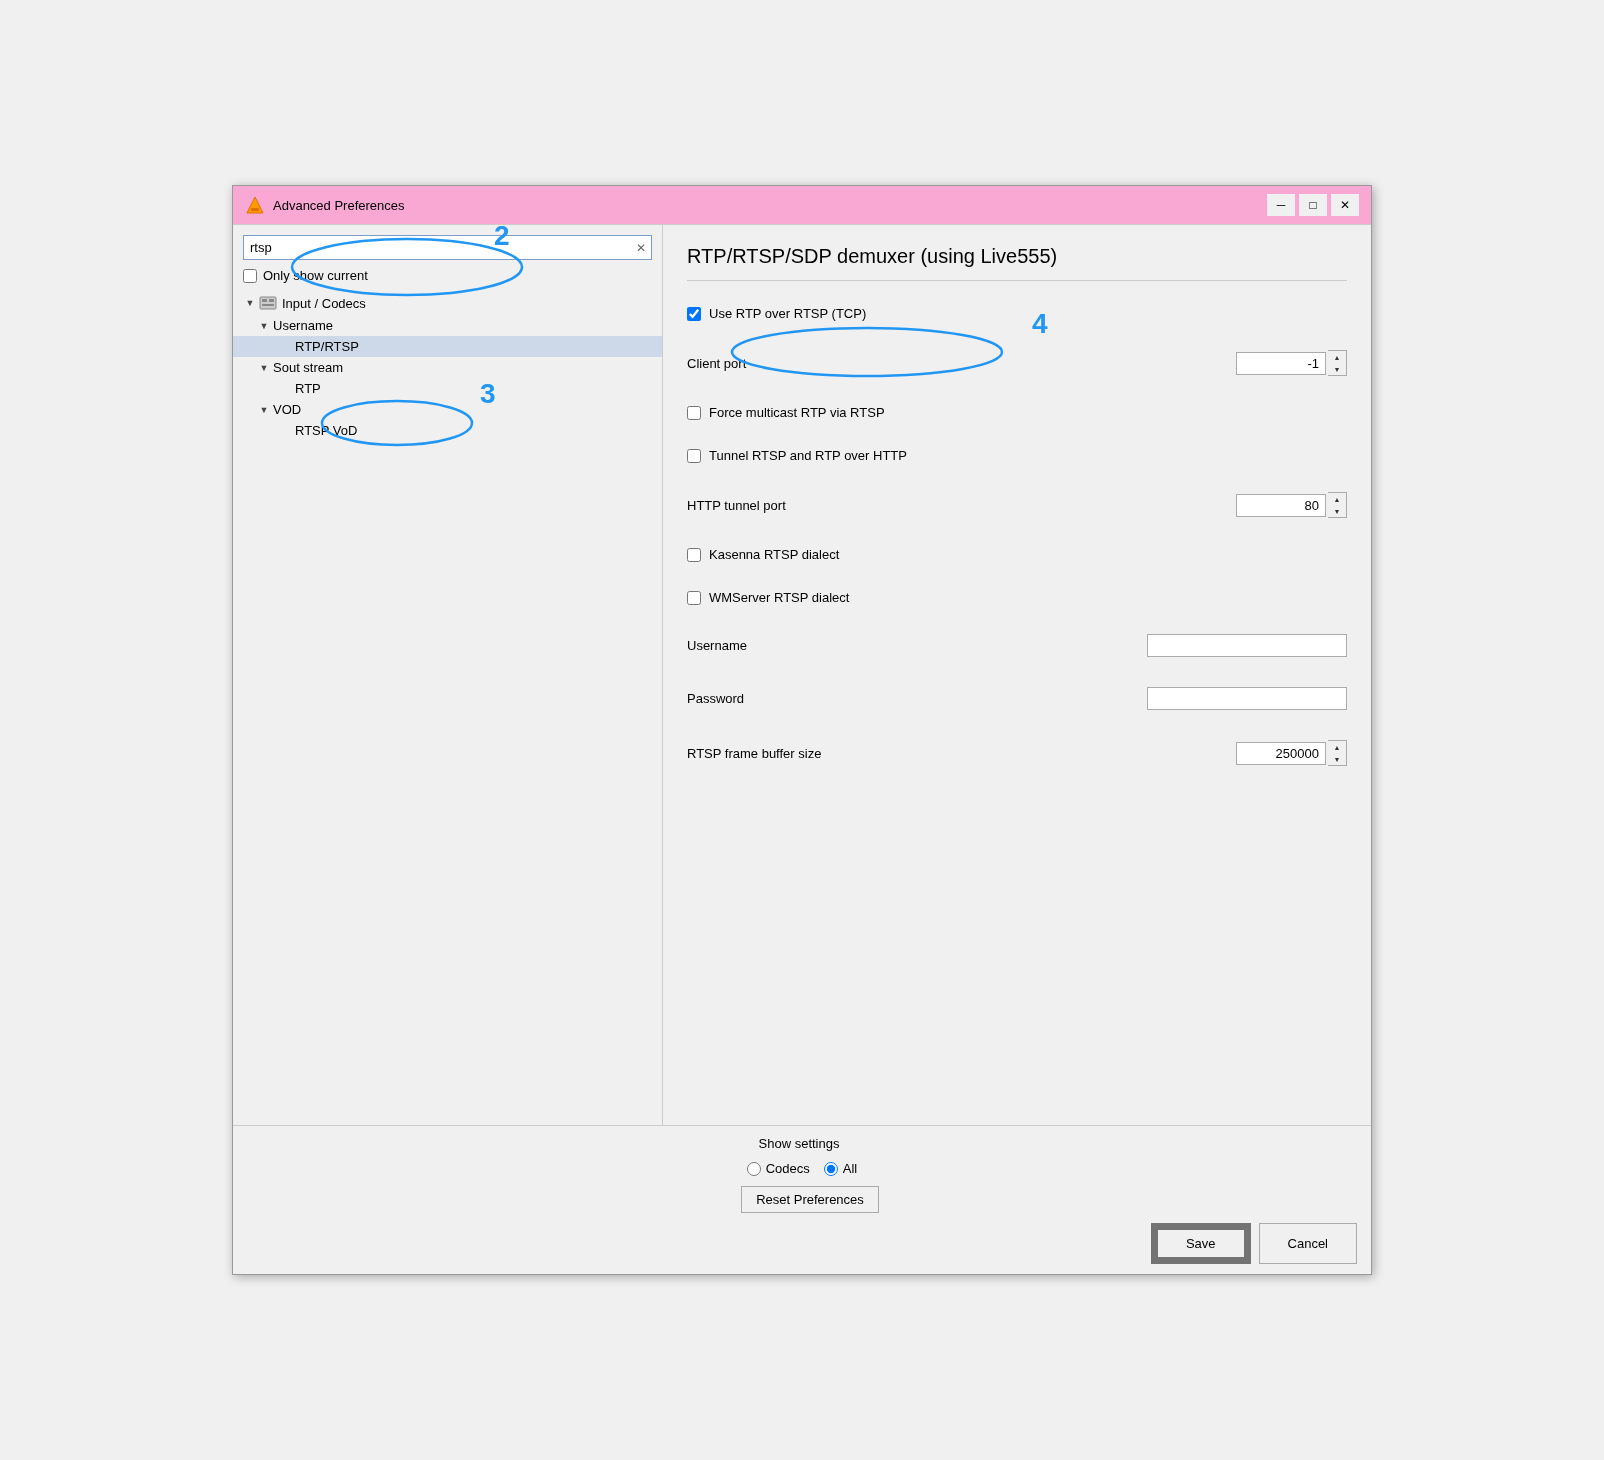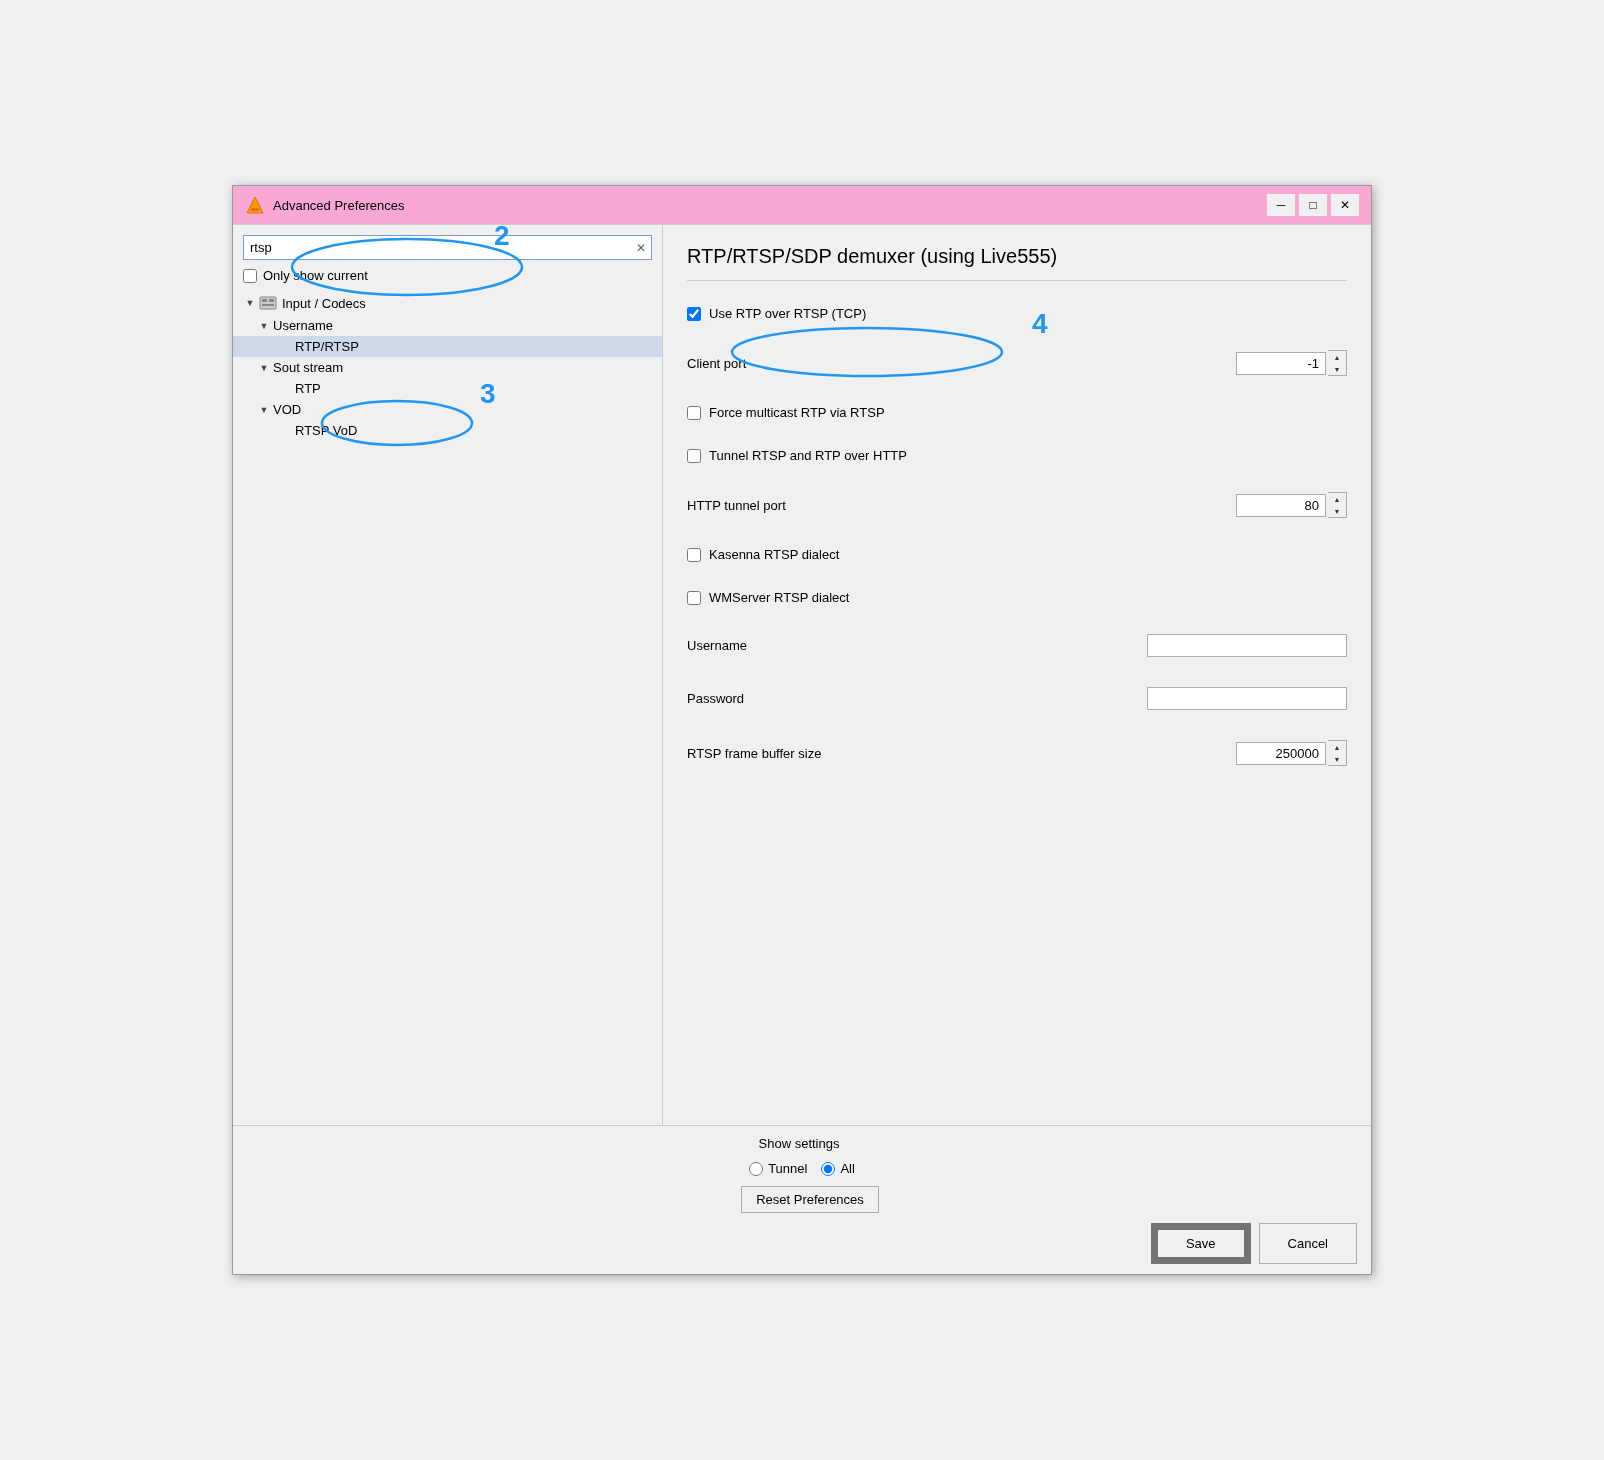--- a/index.html
+++ b/index.html
@@ -459,21 +459,21 @@
         <div class="spacer"></div>
       </div>
 
     </div>
 
     <div class="bottom-bar">
       <span class="show-settings-label">Show settings</span>
       <div class="radio-group">
         <label class="radio-item">
           <input type="radio" name="show-settings" value="simple" style="">
-          <span>Tunnel</span>
+          <span>Codecs</span>
         </label>
         <label class="radio-item">
           <input type="radio" name="show-settings" value="all" checked="" style="">
           <span>All</span>
         </label>
       </div>
       <button class="reset-btn">Reset Preferences</button>
       <div class="bottom-right">
         <button class="save-btn">Save</button>
         <button class="cancel-btn">Cancel</button>

